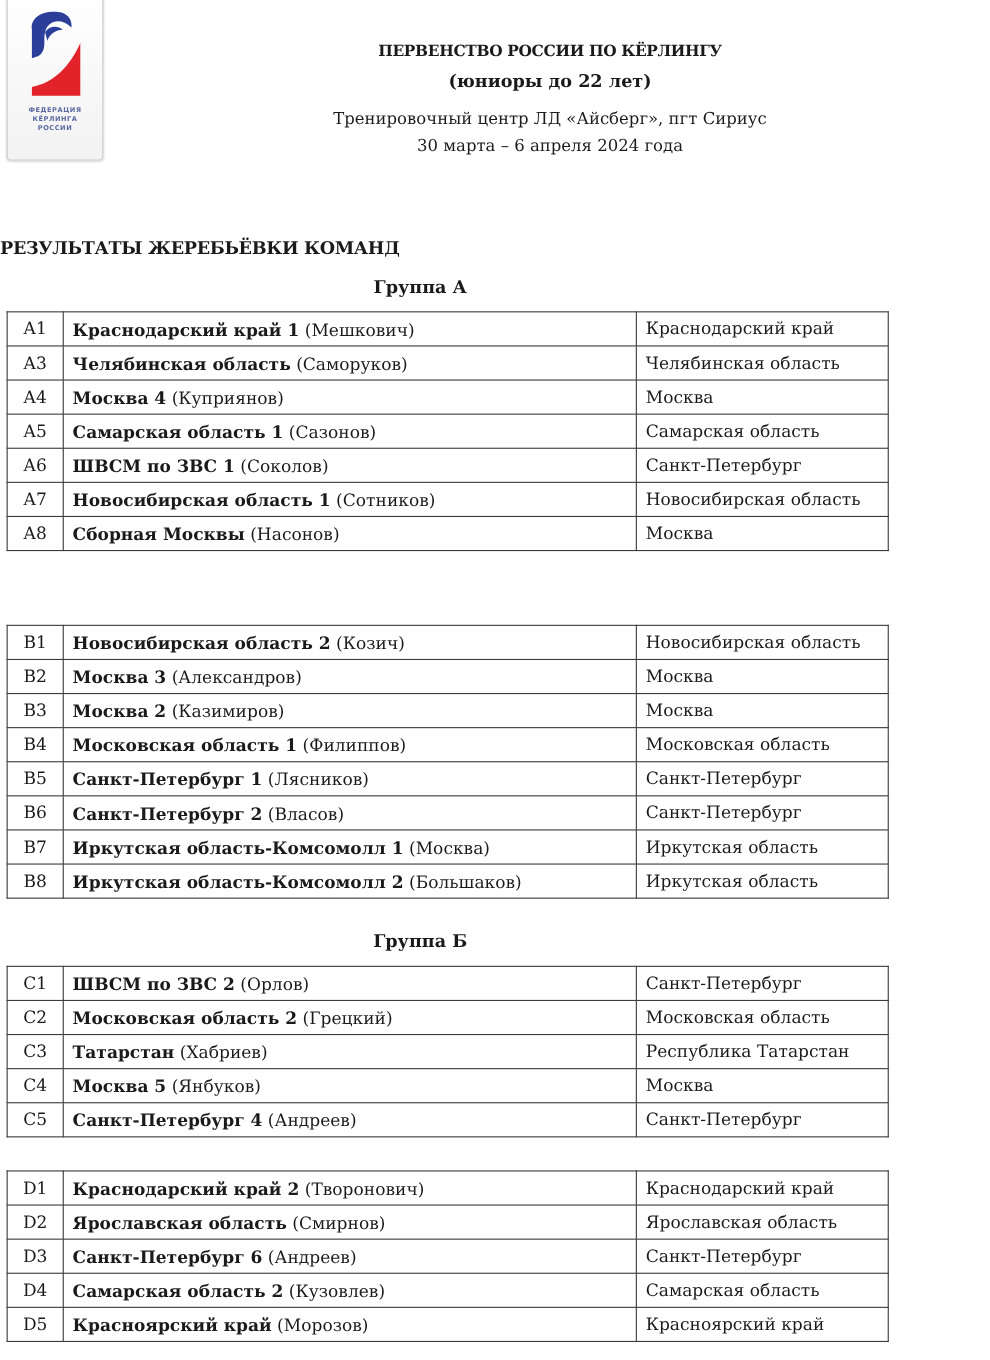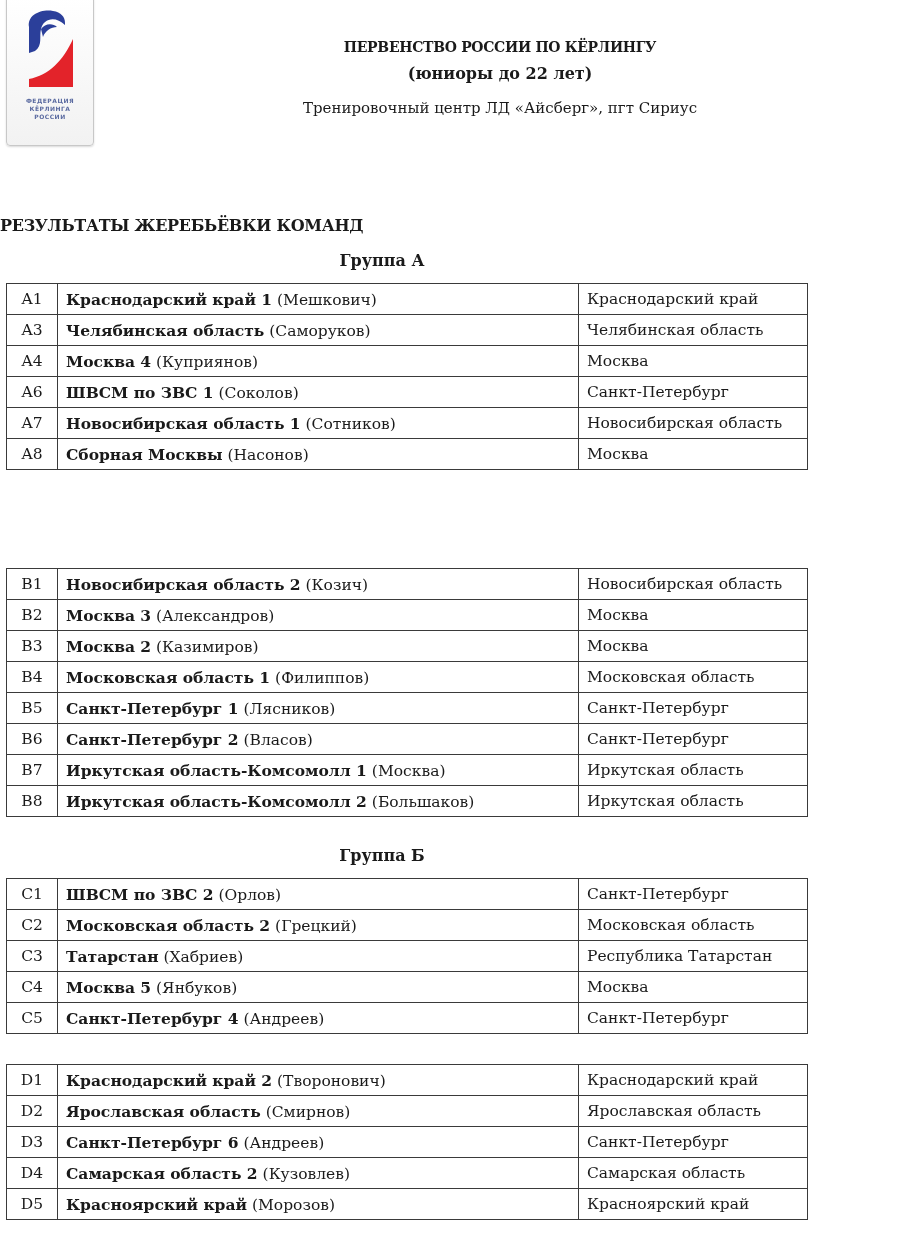--- a/index.html
+++ b/index.html
@@ -63,20 +63,21 @@
     <div>ФЕДЕРАЦИЯ</div>
     <div>КЁРЛИНГА</div>
     <div>РОССИИ</div>
   </div>
 </div>
 
 <div class="header">
   <div class="title">ПЕРВЕНСТВО РОССИИ ПО КЁРЛИНГУ</div>
   <div class="subtitle">(юниоры до 22 лет)</div>
   <div class="venue">Тренировочный центр ЛД «Айсберг», пгт Сириус</div>
+  <div class="dates">30 марта – 6 апреля 2024 года</div>
 </div>
 
 <div class="section-title">РЕЗУЛЬТАТЫ ЖЕРЕБЬЁВКИ КОМАНД</div>
 
 <div class="group-title" style="top:251px;">Группа А</div>
 
 <table class="draw" style="top:283px;">
   <tbody id="t-0-0">
       <tr>
         <td class="pos">A1</td>
@@ -87,20 +88,25 @@
         <td class="pos">A3</td>
         <td class="team"><span class="team-name">Челябинская область</span> <span class="skip-name">(Саморуков)</span></td>
         <td class="region">Челябинская область</td>
       </tr>
       <tr>
         <td class="pos">A4</td>
         <td class="team"><span class="team-name">Москва 4</span> <span class="skip-name">(Куприянов)</span></td>
         <td class="region">Москва</td>
       </tr>
       <tr>
+        <td class="pos">A5</td>
+        <td class="team"><span class="team-name">Самарская область 1</span> <span class="skip-name">(Сазонов)</span></td>
+        <td class="region">Самарская область</td>
+      </tr>
+      <tr>
         <td class="pos">A6</td>
         <td class="team"><span class="team-name">ШВСМ по ЗВС 1</span> <span class="skip-name">(Соколов)</span></td>
         <td class="region">Санкт-Петербург</td>
       </tr>
       <tr>
         <td class="pos">A7</td>
         <td class="team"><span class="team-name">Новосибирская область 1</span> <span class="skip-name">(Сотников)</span></td>
         <td class="region">Новосибирская область</td>
       </tr>
       <tr>

